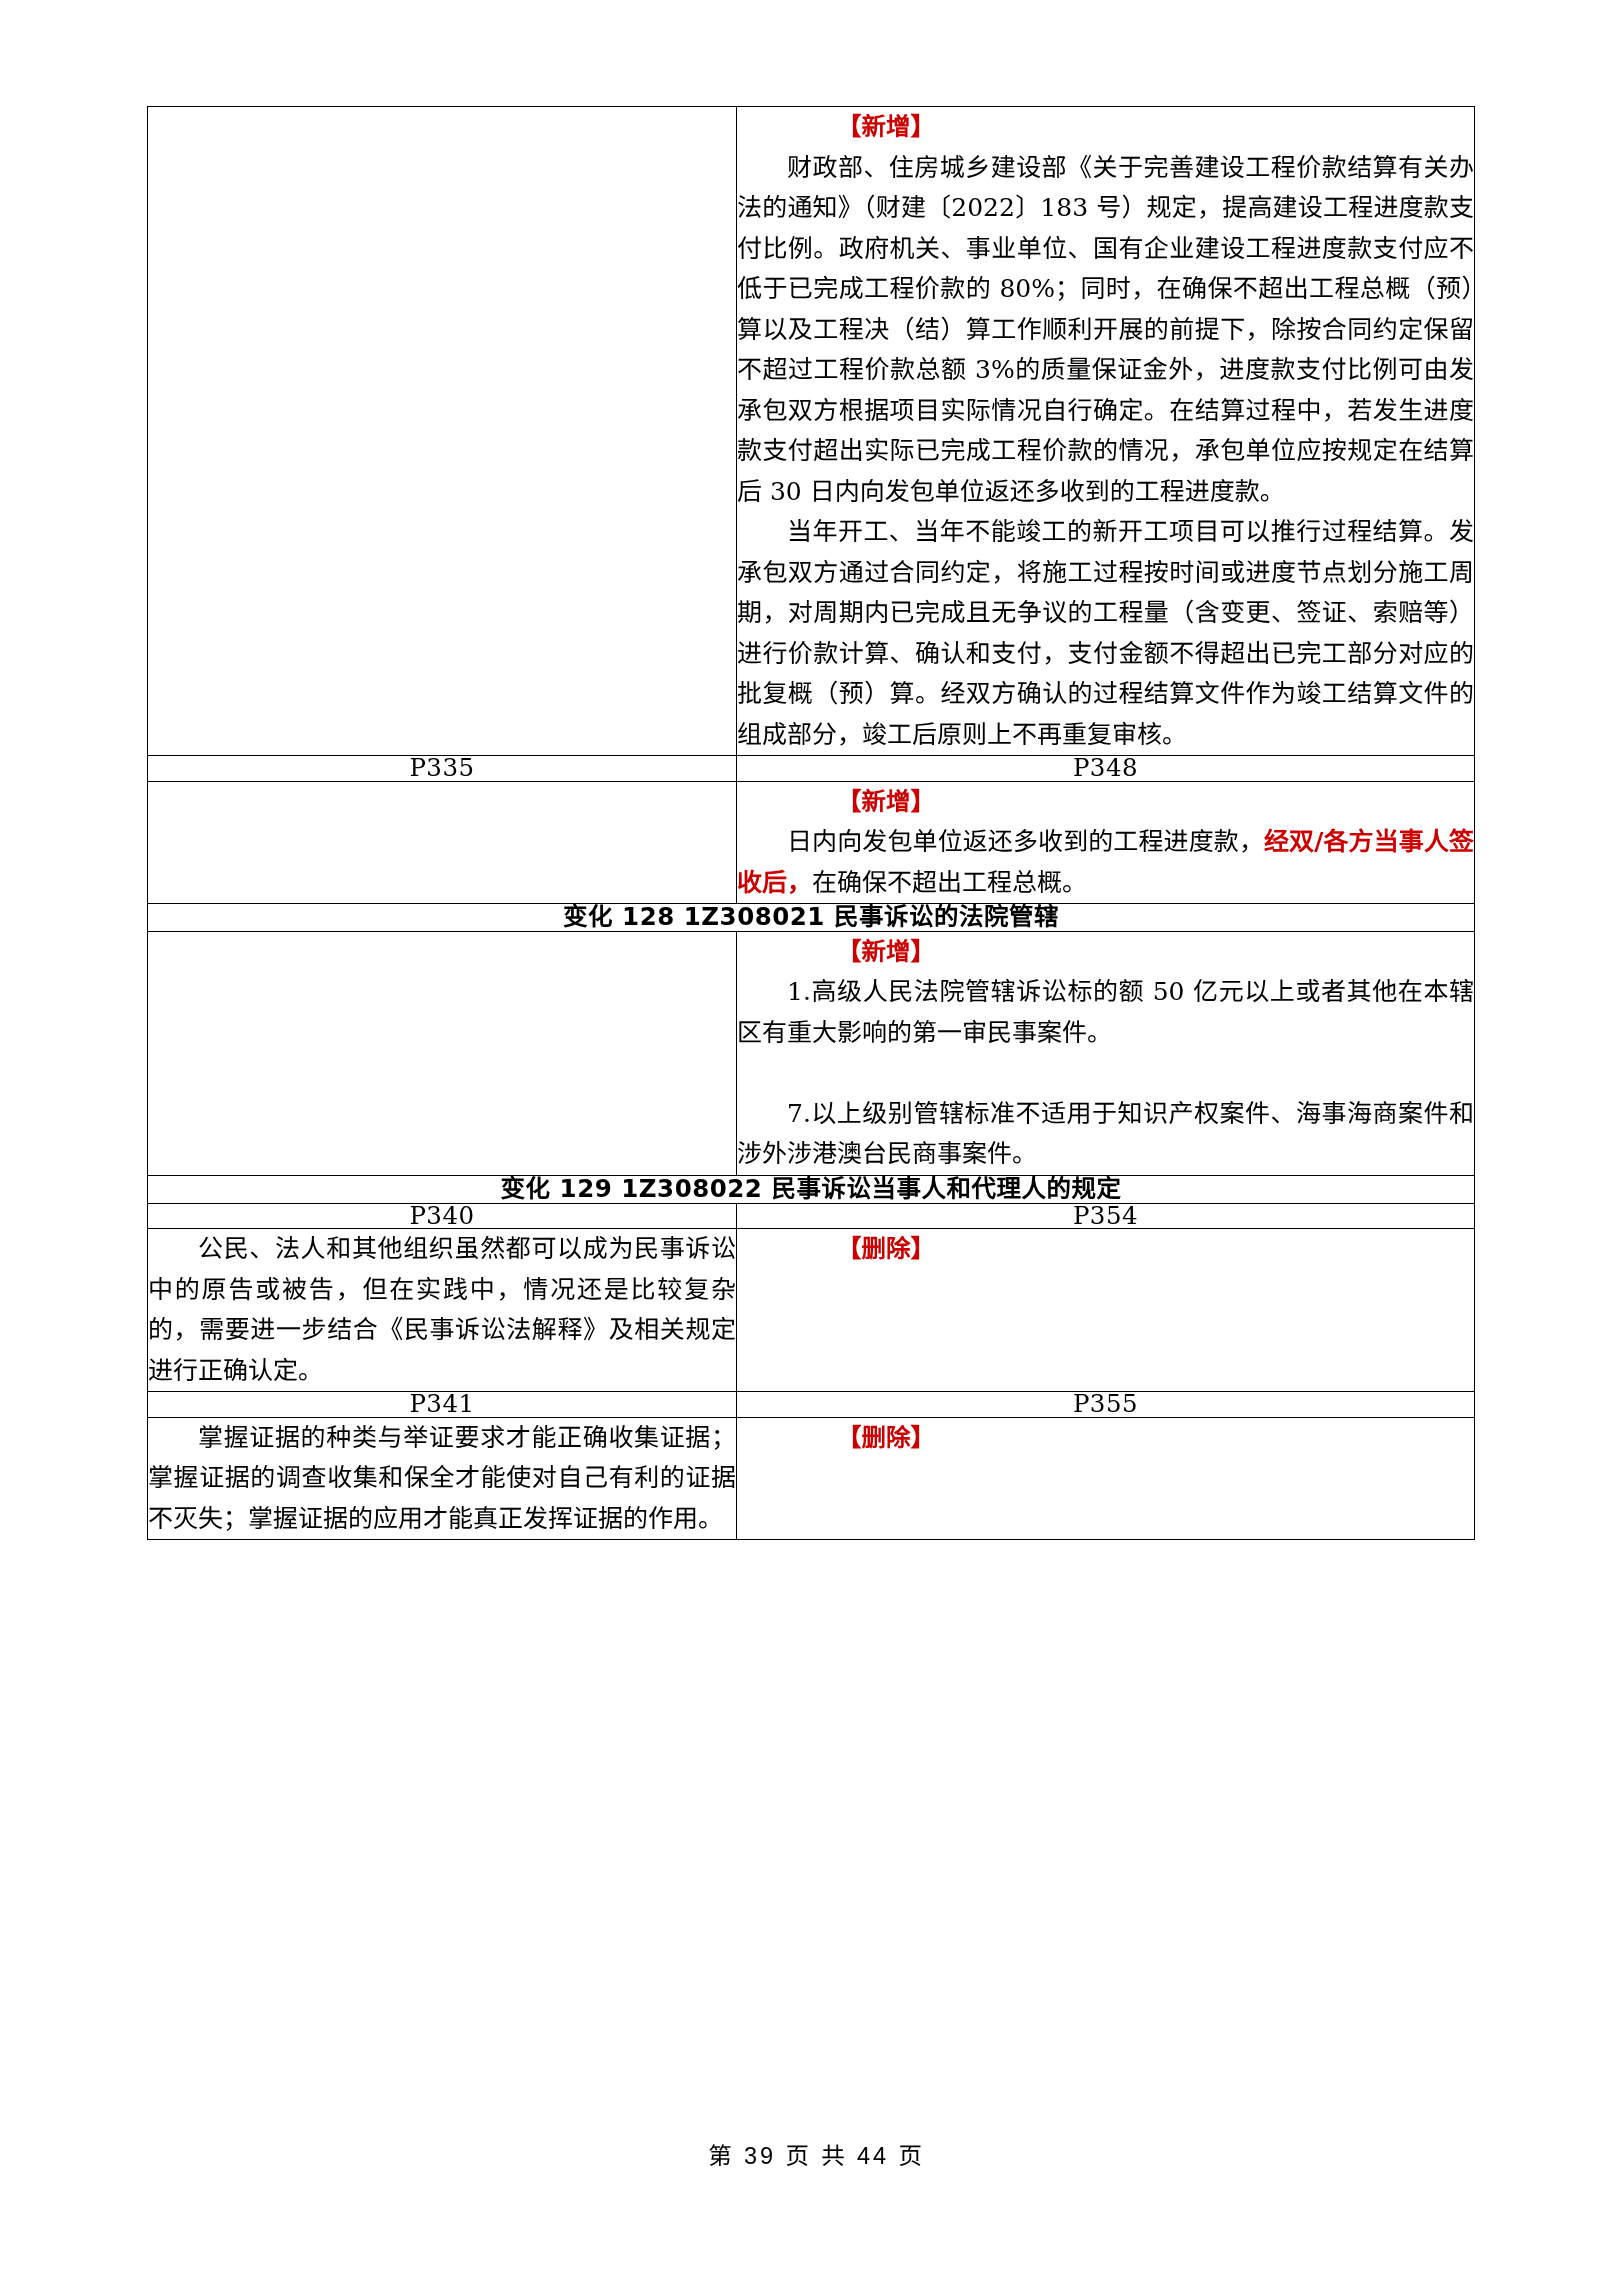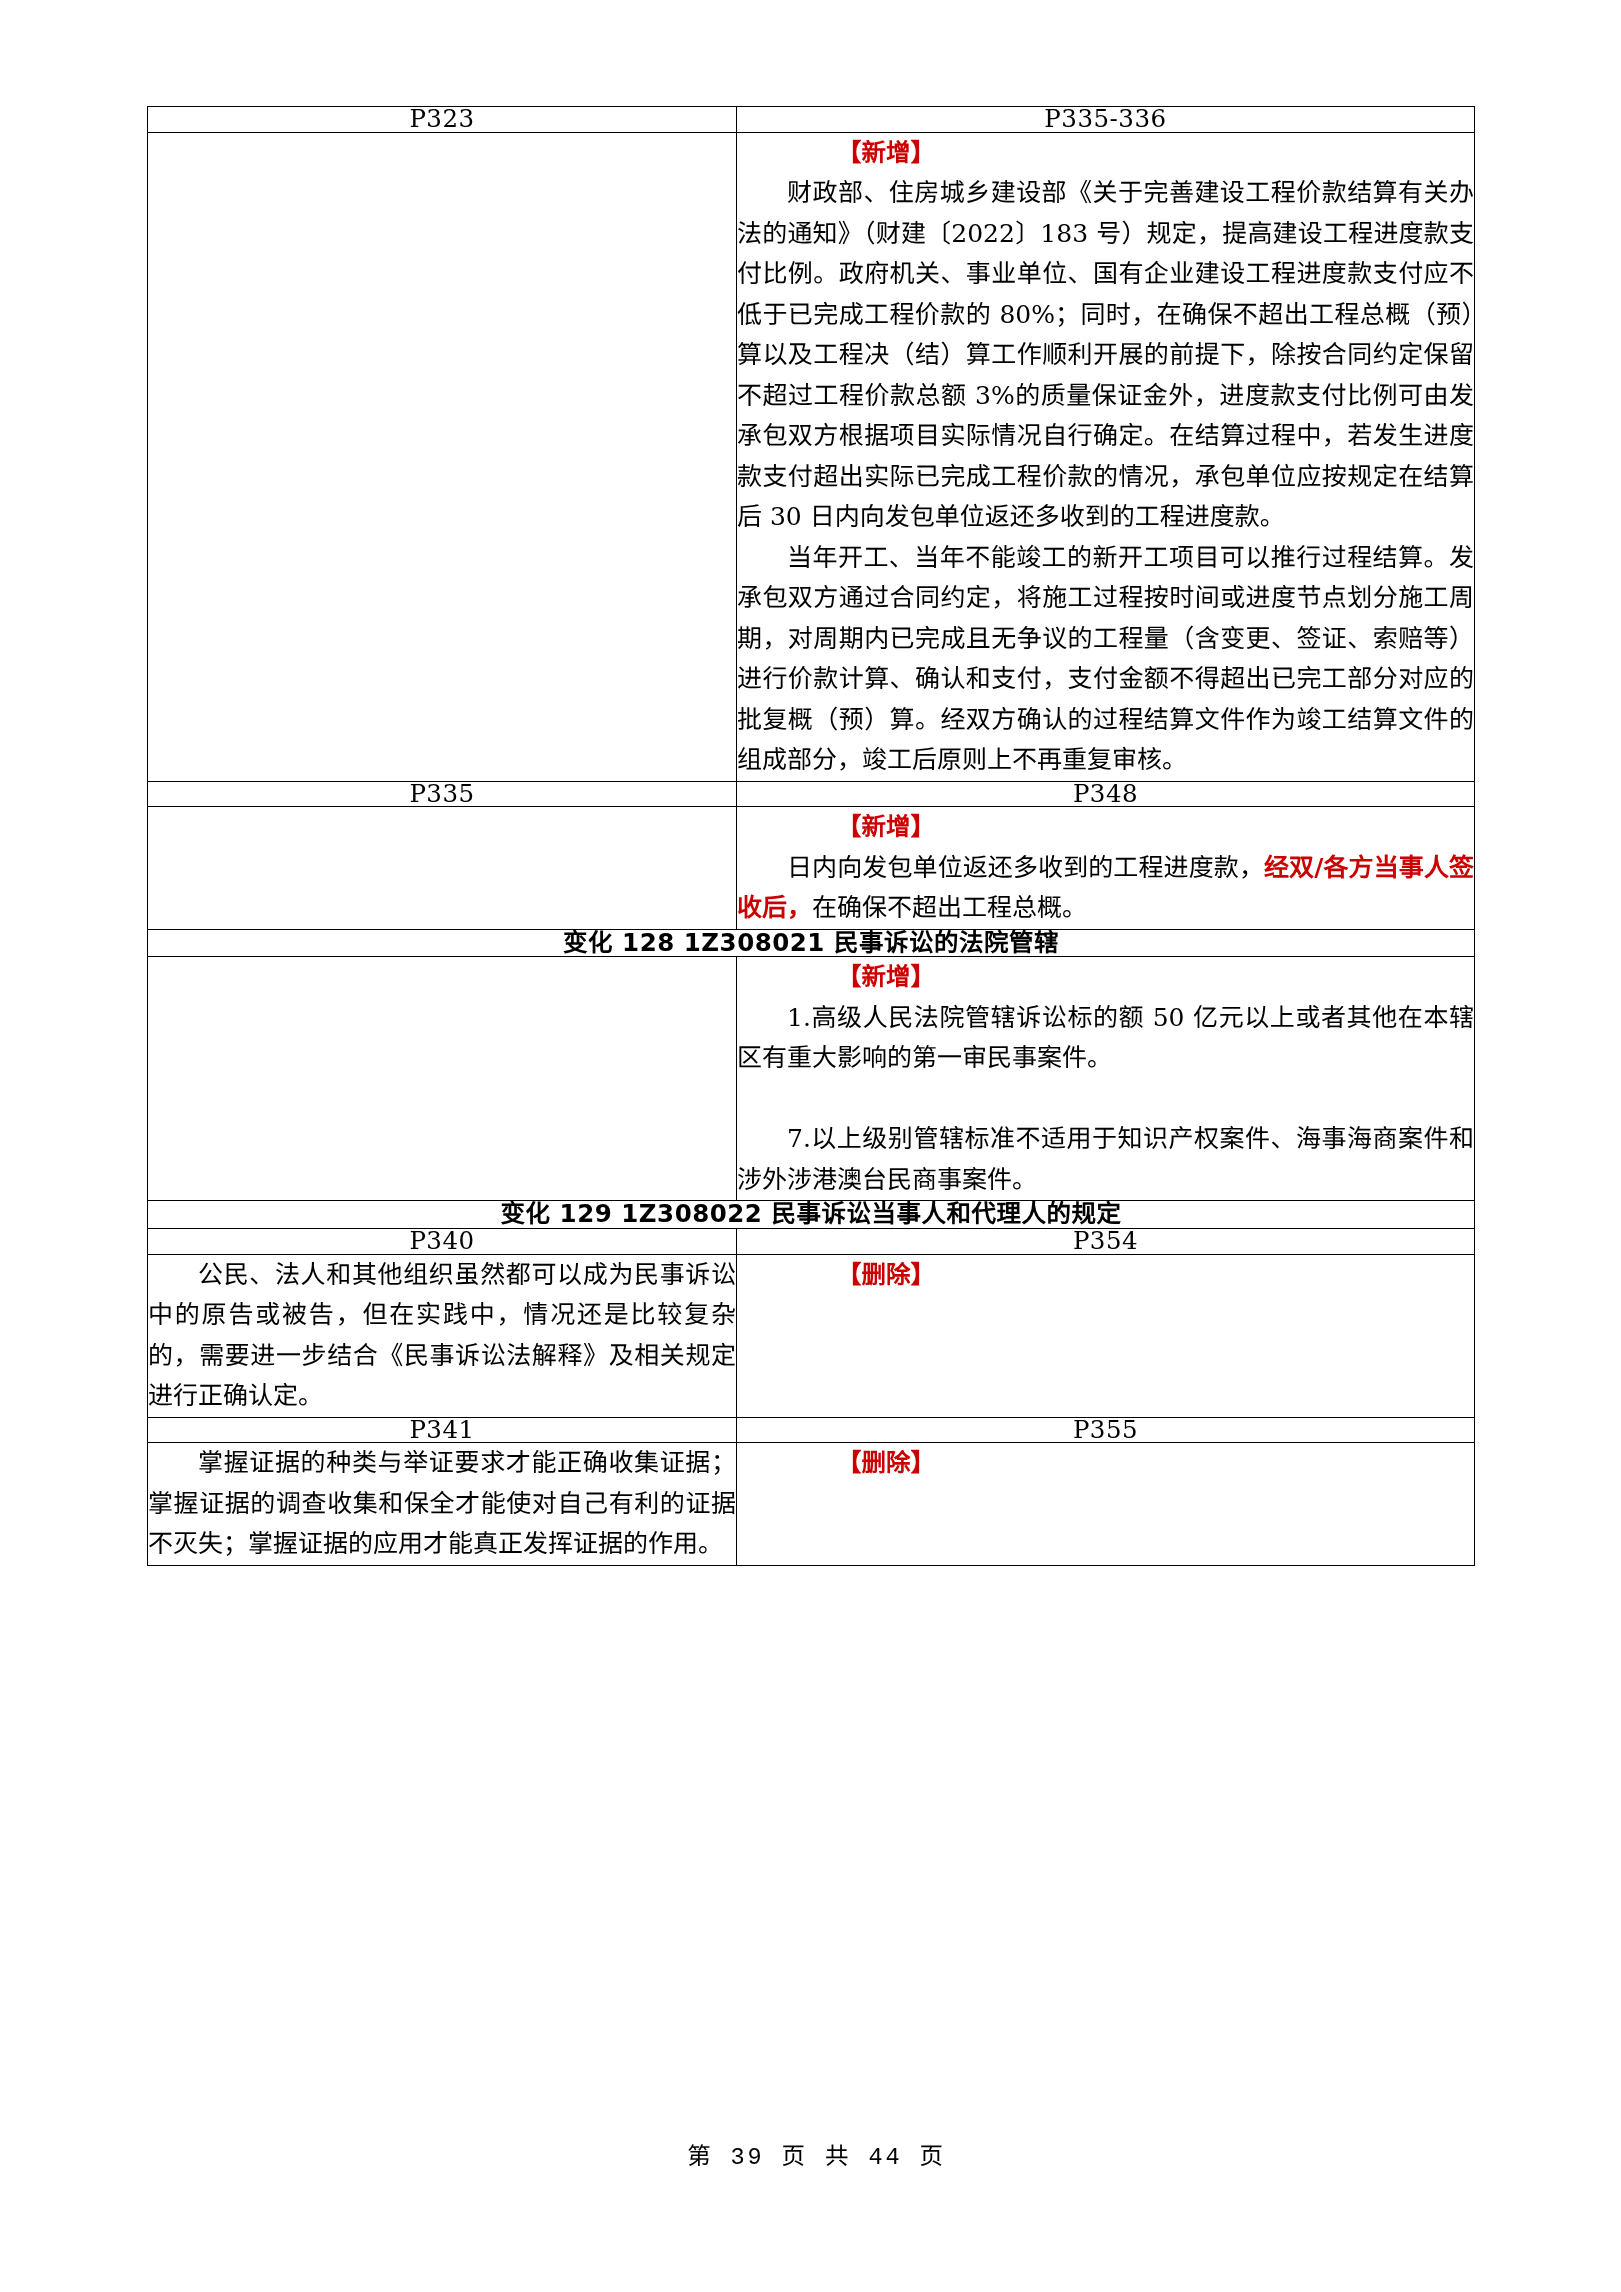--- a/index.html
+++ b/index.html
@@ -94,46 +94,38 @@
 
   .empty-cell { height: 100%; }
 
   
   .footer {
     position: absolute;
     left: 0;
     right: 0;
     bottom: 122px;
     text-align: center;
-    font-family: Liberation Mono, monospace;
+    font-family: Liberation Sans, sans-serif;
     font-size: 23.5px;
     letter-spacing: 2.9px;
     margin-left: 12px;
   }
 </style>
 </head>
 <body>
 
 <div class="page">
 
   <table class="change-table">
     <colgroup>
       <col class="c-left">
       <col class="c-right">
     </colgroup>
     <tbody>
 
-      <tr>
-        <td class="pgnum">
-          <span>P323</span>
-        </td>
-        <td class="pgnum">
-          <span>P335-336</span>
-        </td>
-      </tr>
 
       <tr>
         <td class="content">
           <div class="empty-cell"></div>
         </td>
         <td class="content">
           <p class="tagline">
             <span class="tag">【新增】</span>
           </p>
           <p>财政部、住房城乡建设部《关于完善建设工程价款结算有关办法的通知》（财建〔2022〕183 号）规定，提高建设工程进度款支付比例。政府机关、事业单位、国有企业建设工程进度款支付应不低于已完成工程价款的 80%；同时，在确保不超出工程总概（预）算以及工程决（结）算工作顺利开展的前提下，除按合同约定保留不超过工程价款总额 3%的质量保证金外，进度款支付比例可由发承包双方根据项目实际情况自行确定。在结算过程中，若发生进度款支付超出实际已完成工程价款的情况，承包单位应按规定在结算后 30 日内向发包单位返还多收到的工程进度款。</p>

